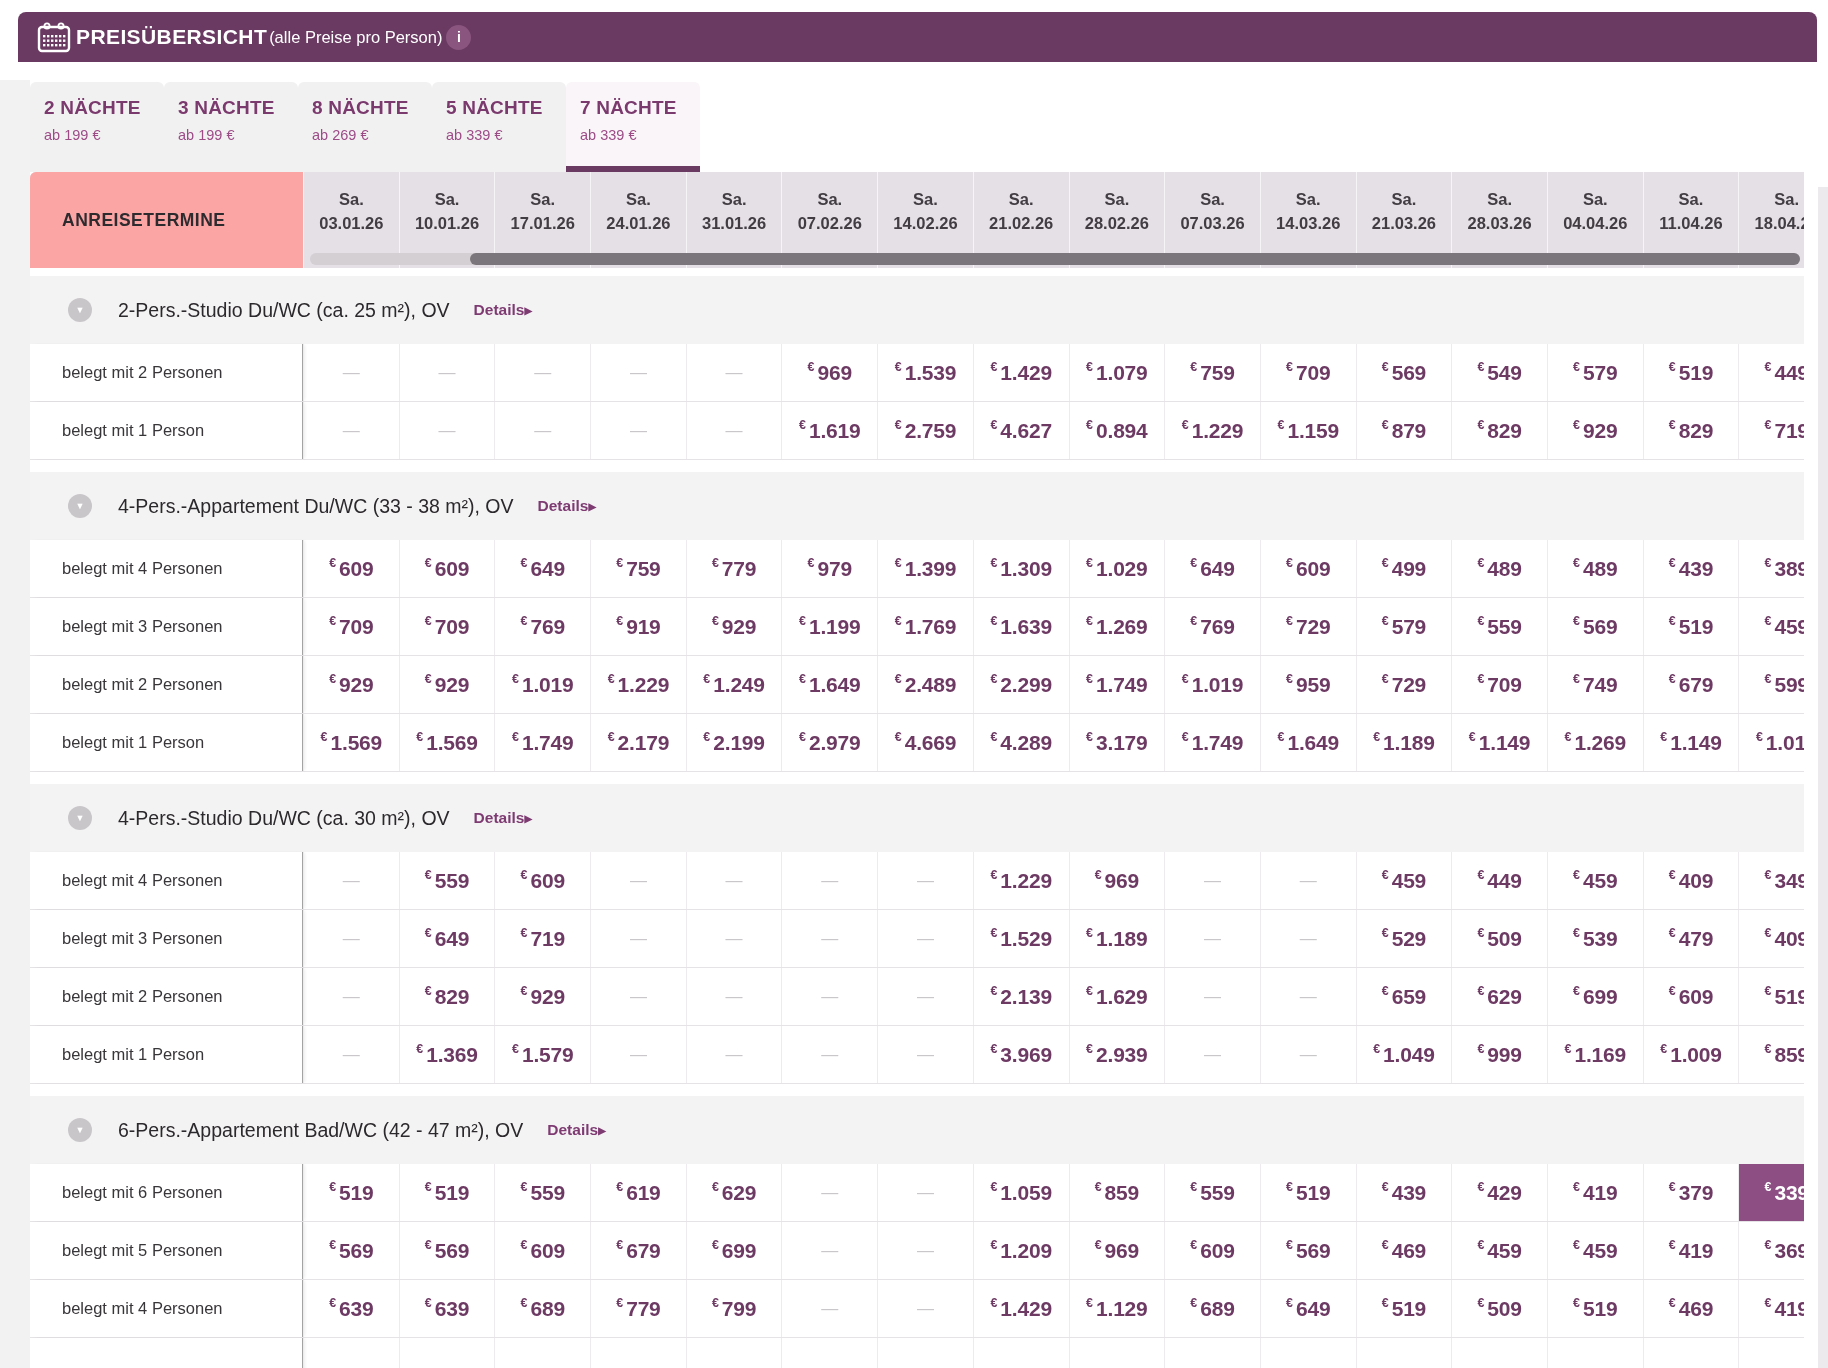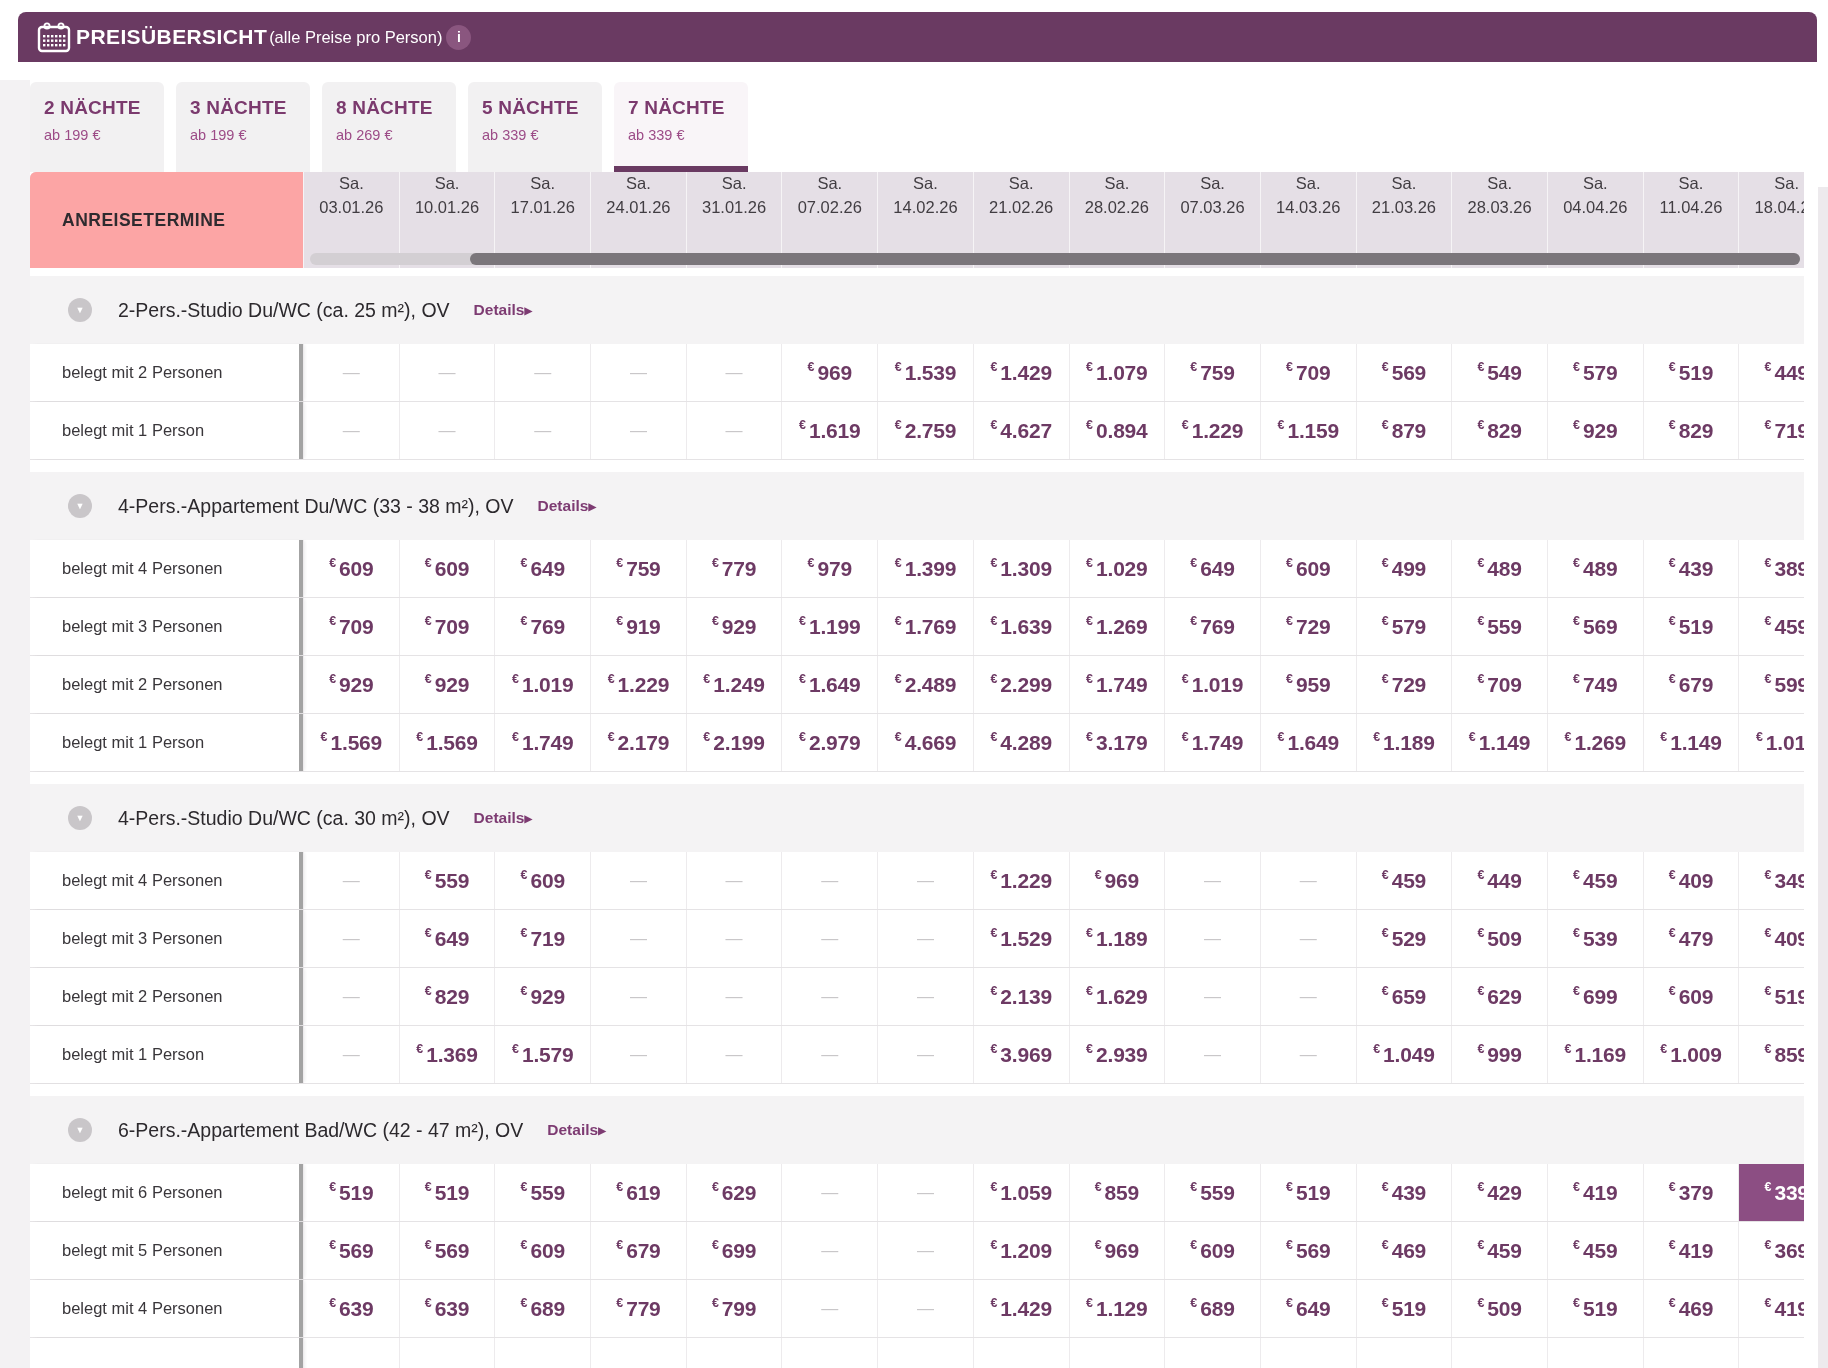--- a/index.html
+++ b/index.html
@@ -21,21 +21,21 @@
   .titlebar .cal { flex: 0 0 auto; display: flex; }
   .titlebar .title { font-size: 21px; font-weight: bold; letter-spacing: .4px; }
   .titlebar .subtitle { font-size: 16.5px; margin-left: -2px; }
   .titlebar .info {
     width: 25px; height: 25px; border-radius: 50%; background: #8a567f;
     display: flex; align-items: center; justify-content: center;
     font-size: 14px; font-weight: bold; cursor: pointer;
   }
 
   
-  .tabs { position: absolute; left: 30px; top: 82px; display: flex; gap: 12px; }
+  .tabs { position: absolute; left: 30px; top: 82px; display: flex; gap: 0; }
   .tab {
     width: 134px; height: 90px; background: #f2f1f2; border-radius: 6px 6px 0 0;
     padding: 15px 0 0 14px; position: relative; cursor: pointer;
   }
   .tab .t1 { font-size: 19px; font-weight: bold; color: #7b3a6e; letter-spacing: .2px; }
   .tab .t2 { font-size: 14.5px; color: #9c4b87; margin-top: 8px; }
   .tab.selected { background: #f9f5f8; }
   .tab.selected::after {
     content: ""; position: absolute; left: 0; right: 0; bottom: 0; height: 6px; background: #6a3a62;
   }
@@ -46,42 +46,42 @@
     width: 1805px; height: 96px; display: flex; background: #e5dfe6;
     border-radius: 6px 8px 0 0; position: relative;
   }
   .corner {
     width: 273px; flex: 0 0 auto; background: #fca5a5; display: flex; align-items: center;
     padding-left: 32px; font-weight: bold; font-size: 17.5px; color: #2e2b2f;
     letter-spacing: .5px; border-radius: 6px 0 0 0; text-align: center;
   }
   .dcell {
     width: 95.7px; flex: 0 0 auto; display: flex; flex-direction: column; align-items: center;
-    font-weight: normal; font-size: 16.5px; color: #413d42; line-height: 1.45;
+    padding-top: 16px; font-weight: bold; font-size: 16.5px; color: #413d42; line-height: 1.45;
     border-left: 1px solid rgba(255,255,255,.65); text-align: right;
   }
   .hscroll-track { position: absolute; left: 280px; top: 81px; width: 1490px; height: 12px; border-radius: 6px; background: #d3cfd3; }
   .hscroll-thumb { position: absolute; left: 440px; top: 81px; width: 1330px; height: 12px; border-radius: 6px; background: #7b767b; cursor: grab; }
 
   .section-band {
     width: 1805px; height: 68px; background: #f4f3f4; display: flex; align-items: center; margin-top: 12px;
   }
   .section-band.first { margin-top: 8px; }
   .chev {
     margin-left: 38px; width: 24px; height: 24px; border-radius: 50%; background: #c9c6c9;
     color: #fff; display: flex; align-items: center; justify-content: center; font-size: 9px; cursor: pointer;
   }
   .stitle { margin-left: 26px; font-size: 19.5px; font-weight: normal; color: #2c292d; }
   .details { margin-left: 24px; font-size: 15.5px; font-weight: bold; color: #7d3b72; display: flex; align-items: center; cursor: pointer; }
   .details .arr { font-size: 10px; margin-top: 1px; }
 
   .row { width: 1805px; height: 58px; display: flex; background: #fff; border-bottom: 1px solid #e5e3e5; }
   .rlabel {
     width: 273px; flex: 0 0 auto; display: flex; align-items: center; padding-left: 32px;
-    font-size: 16.5px; color: #39363a; border-right: 4px solid #a3a3a3;
+    font-size: 16.5px; color: #39363a; border-right: 1px solid #a3a3a3;
     box-shadow: 3px 0 3px -1px rgba(0,0,0,.07);
   }
   .vcell {
     width: 95.7px; flex: 0 0 auto; display: flex; align-items: center; justify-content: center;
     border-left: 1px solid #edebed;
   }
   .vcell:first-of-type { border-left: none; }
   .vcell .eur { font-size: 12.5px; font-weight: bold; color: #6d3a64; position: relative; top: -6px; margin-right: 3px; }
   .vcell .num { font-size: 21px; font-weight: bold; color: #6d3a64; letter-spacing: -0.2px; }
   .vcell .dash { color: #c8c6c8; font-size: 17px; }

